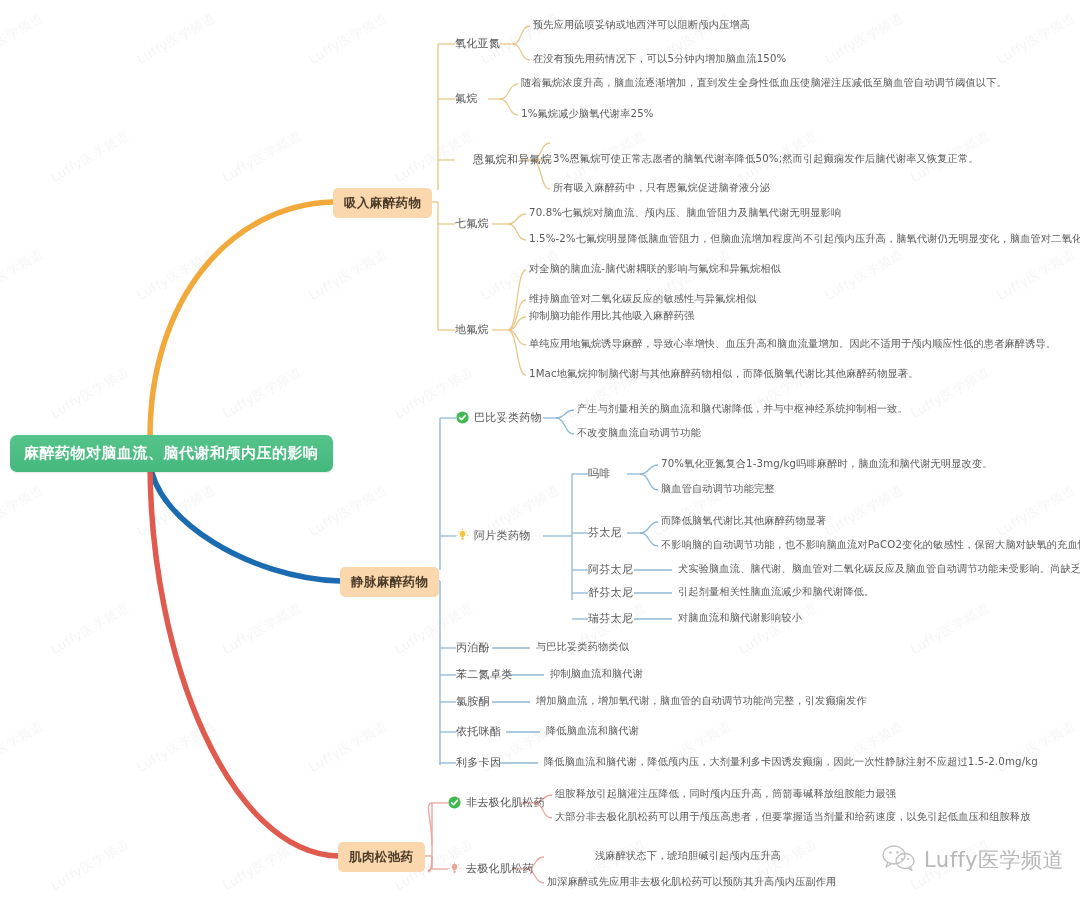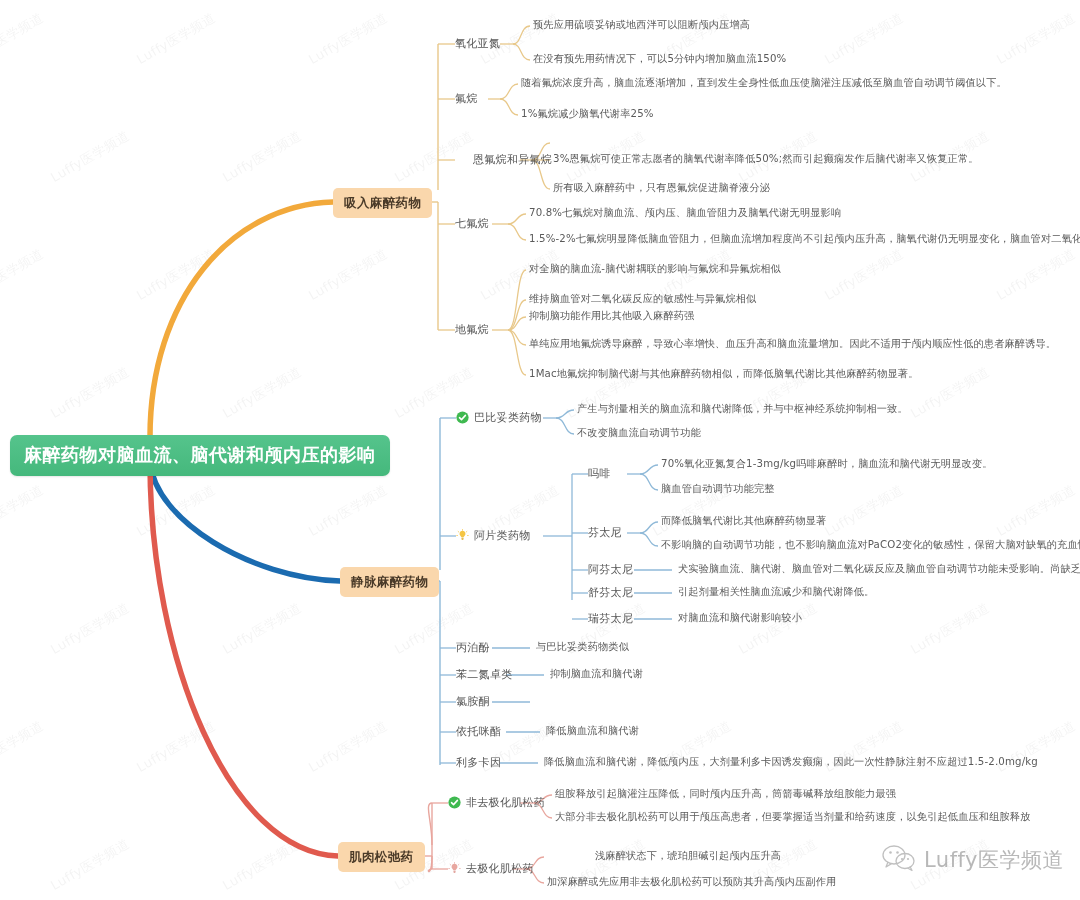--- a/index.html
+++ b/index.html
@@ -39,21 +39,21 @@
 
   .node {
     position: absolute;
     white-space: nowrap;
     line-height: 1.25;
   }
   .root-node {
     background: #4CBE84;
     background: linear-gradient(180deg,#55c48c 0%,#45b87c 100%);
     color: #ffffff;
-    font-size: 18px;
+    font-size: 15px;
     font-weight: bold;
     padding: 9px 14px;
     border-radius: 7px;
     letter-spacing: 0.5px;
     box-shadow: 0 1px 2px rgba(0,0,0,0.10);
   }
   .main-node {
     background: #FAD7AC;
     color: #4a3a28;
     font-size: 12.5px;
@@ -362,20 +362,21 @@
     <div class="node leaf-node" style="left:661px; top:458px;">70%氧化亚氮复合1-3mg/kg吗啡麻醉时，脑血流和脑代谢无明显改变。</div>
     <div class="node leaf-node" style="left:661px; top:483px;">脑血管自动调节功能完整</div>
     <div class="node leaf-node" style="left:661px; top:515px;">而降低脑氧代谢比其他麻醉药物显著</div>
     <div class="node leaf-node" style="left:661px; top:539px;">不影响脑的自动调节功能，也不影响脑血流对PaCO2变化的敏感性，保留大脑对缺氧的充血性反应</div>
     <div class="node leaf-node" style="left:678px; top:563px;">犬实验脑血流、脑代谢、脑血管对二氧化碳反应及脑血管自动调节功能未受影响。尚缺乏临床患者资料</div>
     <div class="node leaf-node" style="left:678px; top:586px;">引起剂量相关性脑血流减少和脑代谢降低。</div>
     <div class="node leaf-node" style="left:678px; top:612px;">对脑血流和脑代谢影响较小</div>
 
     <div class="node leaf-node" style="left:536px; top:641px;">与巴比妥类药物类似</div>
     <div class="node leaf-node" style="left:550px; top:668px;">抑制脑血流和脑代谢</div>
+    <div class="node leaf-node" style="left:536px; top:695px;">增加脑血流，增加氧代谢，脑血管的自动调节功能尚完整，引发癫痫发作</div>
     <div class="node leaf-node" style="left:546px; top:725px;">降低脑血流和脑代谢</div>
     <div class="node leaf-node" style="left:544px; top:756px;">降低脑血流和脑代谢，降低颅内压，大剂量利多卡因诱发癫痫，因此一次性静脉注射不应超过1.5-2.0mg/kg</div>
 
     <div class="node topic-node" style="left:448px; top:796px;">
       <span class="badge-icon">
         <svg viewBox="0 0 16 16">
             <circle cx="8" cy="8" r="7.5" fill="#3FB950"></circle>
             <path d="M4.3 8.2 L6.8 10.6 L11.6 5.4" stroke="#ffffff" stroke-width="1.9" fill="none" stroke-linecap="round" stroke-linejoin="round"></path>
           </svg>
       </span>

